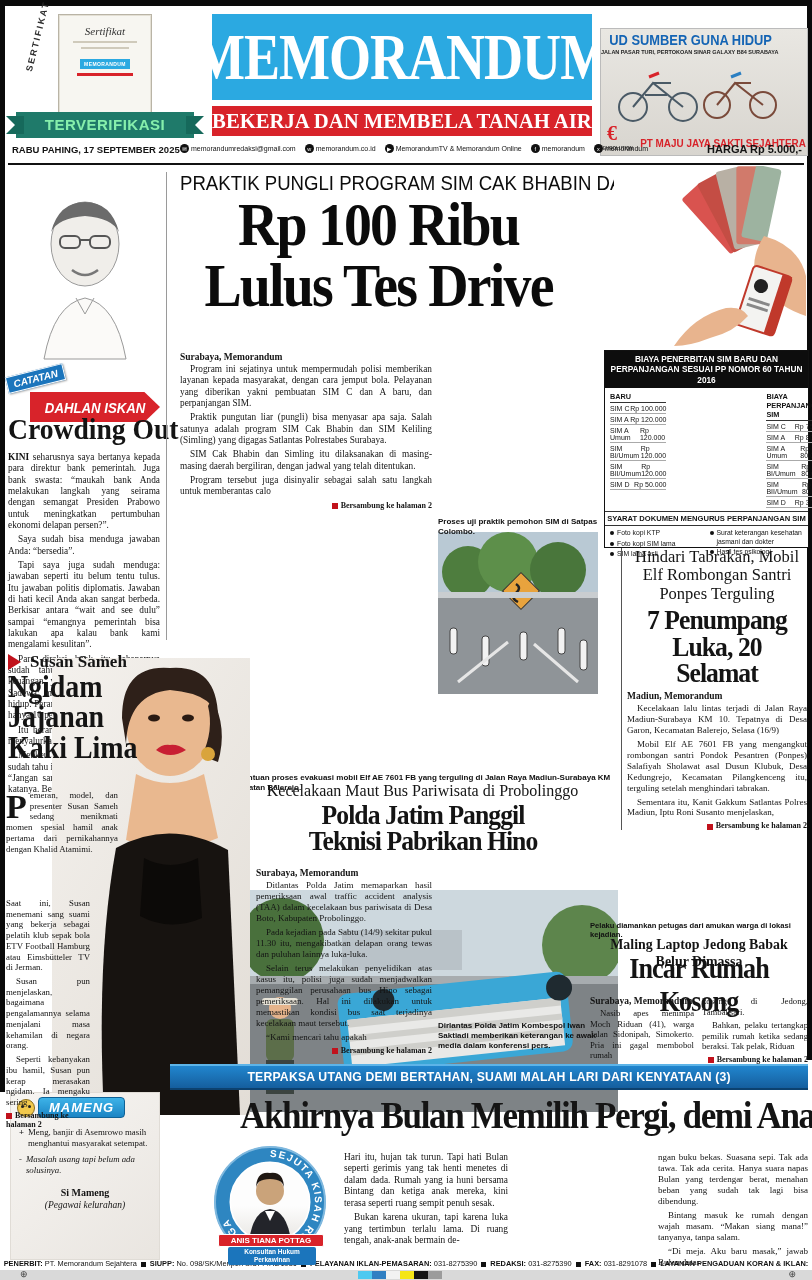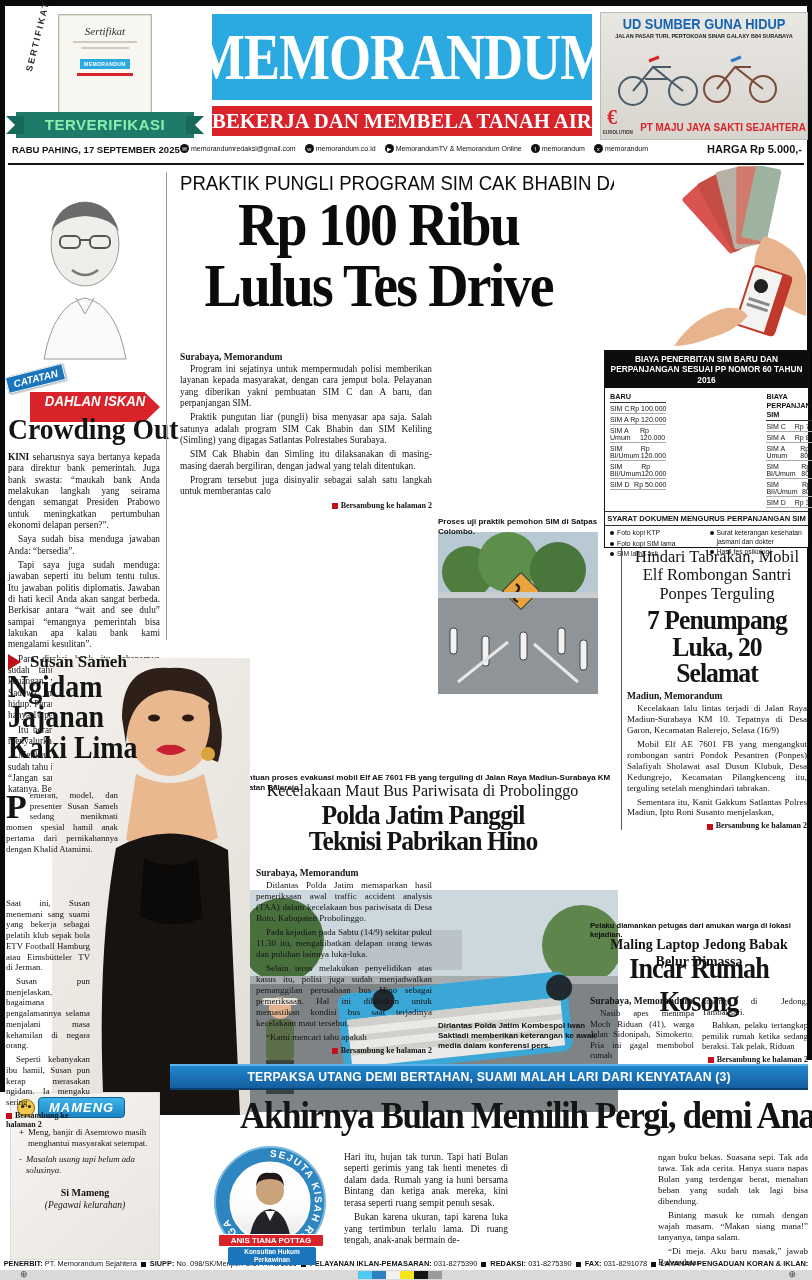--- a/index.html
+++ b/index.html
@@ -26,22 +26,22 @@
   .cert .ribbon:before{left:-10px;border-left-color:transparent;}
   .cert .ribbon:after{right:-10px;border-right-color:transparent;}
   .brandbox{left:212px;top:14px;width:380px;height:124px;}
   .brand-blue{position:absolute;left:0;top:0;width:380px;height:86px;background:#2ba9e1;
         display:flex;align-items:center;justify-content:center;}
   .brand-title{color:#fff;font:700 52px "Liberation Serif",serif;letter-spacing:-1px;
         transform:scale(1.04,1.25);white-space:nowrap;}
   .brand-red{position:absolute;left:0;top:92px;width:380px;height:30px;background:#d8232a;
         display:flex;align-items:center;justify-content:center;}
   .brand-tag{color:#fff;font:700 22px "Liberation Serif",serif;transform:scaleX(.94);white-space:nowrap;}
-  .ad{left:600px;top:12px;width:206px;height:126px;background:linear-gradient(#e9e7e2,#d8d5cf);
-      border:1px solid #bbb;text-align:center;overflow:hidden;}
+  .ad{left:600px;top:28px;width:206px;height:126px;background:linear-gradient(#e9e7e2,#d8d5cf);
+      border:1px solid #bbb;text-align:left;overflow:hidden;}
   .ad .l1{color:#1464b4;font:700 14px "Liberation Sans",sans-serif;transform:scaleX(.92);margin-top:3px;white-space:nowrap;}
   .ad .l2{color:#222;font:700 5.5px "Liberation Sans",sans-serif;margin-top:1px;white-space:nowrap;}
   .ad .bikes{position:absolute;left:4px;top:26px;width:198px;height:72px;}
   .ad .eurologo{position:absolute;left:6px;bottom:12px;color:#d8232a;font:700 20px "Liberation Serif",serif;line-height:1;}
   .ad .eurotxt{position:absolute;left:2px;bottom:4px;color:#333;font:700 4.5px "Liberation Sans",sans-serif;}
   .ad .l3{position:absolute;left:30px;bottom:6px;color:#d8232a;font:700 11px "Liberation Sans",sans-serif;
       transform:scaleX(.9);white-space:nowrap;}
   .info{left:8px;top:142px;width:796px;height:18px;font-family:"Liberation Sans",sans-serif;}
   .info .date{position:absolute;left:4px;top:2px;font-size:9.5px;font-weight:700;}
   .info .price{position:absolute;right:2px;top:1px;font-size:11px;font-weight:700;}
@@ -56,21 +56,21 @@
   .dateline{font:700 9.5px "Liberation Serif",serif;margin:0 0 2px;}
   .cont{text-align:right;font:700 8px "Liberation Serif",serif;margin-top:2px;}
   .csq{display:inline-block;width:6px;height:6px;background:#c1121c;margin-right:3px;vertical-align:middle;}
   .caption{font:700 8px "Liberation Sans",sans-serif;line-height:1.25;color:#111;}
   .vrule{position:absolute;background:#9a9a9a;width:1px;}
   
   .dahlan{left:8px;top:170px;width:154px;height:486px;}
   .portrait{position:absolute;left:16px;top:4px;width:122px;height:190px;}
   .cat-badge{position:absolute;left:0px;top:198px;width:152px;height:40px;}
   .cat-arrow{position:absolute;left:22px;top:24px;width:130px;height:30px;background:#d8232a;
-       clip-path:polygon(0 0,88% 0,100% 50%,88% 100%,0 100%);display:flex;justify-content:center;}
+       clip-path:polygon(0 0,88% 0,100% 50%,88% 100%,0 100%);display:flex;align-items:center;justify-content:center;}
   .cat-arrow span{color:#fff;font:700 italic 15px "Liberation Sans",sans-serif;transform:scaleX(.88);white-space:nowrap;}
   .cat-tag{position:absolute;left:-2px;top:2px;background:#1b75bc;color:#fff;border:1px solid #fff;
        font:700 italic 10px "Liberation Sans",sans-serif;padding:2px 6px;transform:rotate(-14deg);box-shadow:1px 1px 2px rgba(0,0,0,.35);}
   .dahlan h2{margin:0;position:absolute;top:242px;left:0;font:700 30px "Liberation Serif",serif;
        transform:scaleX(.92);transform-origin:left;white-space:nowrap;}
   .dahlan .body{position:absolute;top:282px;left:0;width:152px;}
   
   .kicker-lead{left:180px;top:172px;width:470px;font:20px "Liberation Sans",sans-serif;
        transform:scaleX(.93);transform-origin:left;white-space:nowrap;color:#0c0c0c;}
   .headline-lead{left:176px;top:194px;width:450px;text-align:center;font:700 62px "Liberation Serif",serif;

